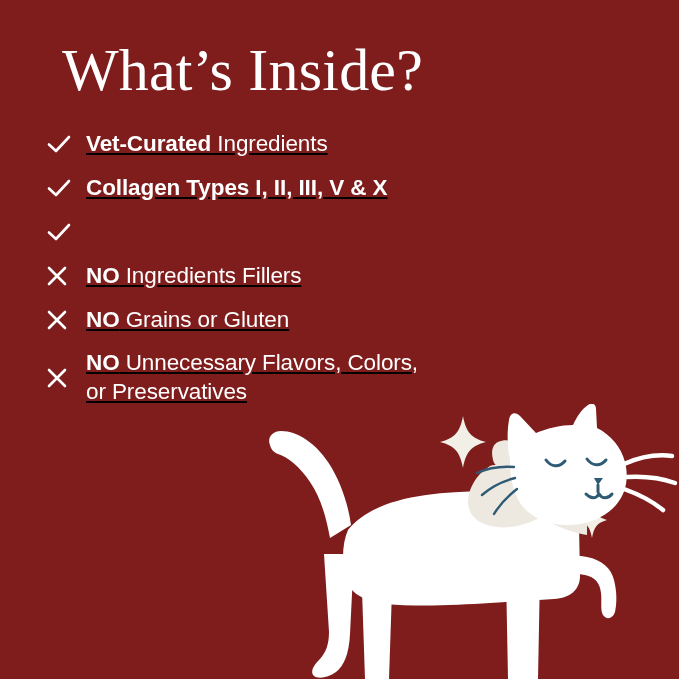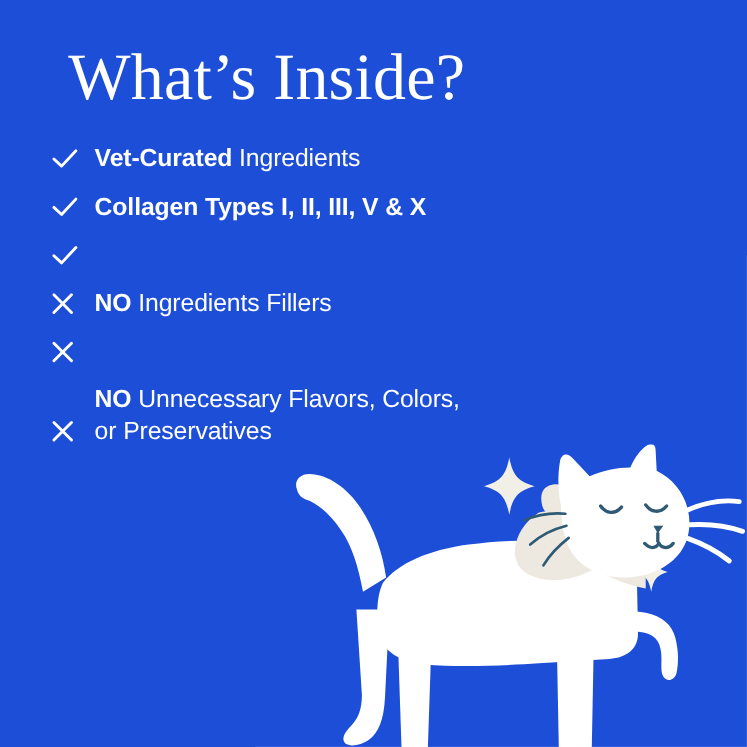--- a/index.html
+++ b/index.html
@@ -8,21 +8,21 @@
   }
   body {
     background: #ffffff;
     font-family: "Liberation Sans", sans-serif;
   }
   .poster {
     position: relative;
     width: 679px;
     height: 679px;
     overflow: hidden;
-    background: #1d4ed8;
+    background: #7f1d1d;
   }
   .poster-title {
     position: absolute;
     left: 62px;
     top: 38px;
     font-family: "Liberation Serif", serif;
     font-size: 60px;
     line-height: 1.08;
     font-weight: 400;
     color: #ffffff;
@@ -30,22 +30,23 @@
     white-space: nowrap;
   }
   .benefit-list {
     position: absolute;
     left: 46px;
     top: 128px;
     width: 560px;
   }
   .benefit-row {
     display: flex;
-    align-items: flex-end;
+    align-items: center;
     margin-bottom: 14px;
+    text-decoration: underline;
   }
   .benefit-row:last-child {
     margin-bottom: 0;
   }
   .benefit-mark {
     flex: 0 0 auto;
     width: 40px;
     height: 29px;
     display: flex;
     align-items: center;
@@ -124,20 +125,21 @@
       </span>
       <span class="benefit-text"><span class="lead">NO</span><span> Ingredients Fillers</span></span>
     </div>
 
     <div class="benefit-row">
       <span class="benefit-mark">
         <svg width="22" height="22" viewBox="0 0 22 22" fill="none">
           <path d="M3 3 L19 19 M19 3 L3 19" stroke="#ffffff" stroke-width="2.6" stroke-linecap="round"></path>
         </svg>
       </span>
+      <span class="benefit-text"><span class="lead">NO</span><span> Grains or Gluten</span></span>
     </div>
 
     <div class="benefit-row">
       <span class="benefit-mark">
         <svg width="22" height="22" viewBox="0 0 22 22" fill="none">
           <path d="M3 3 L19 19 M19 3 L3 19" stroke="#ffffff" stroke-width="2.6" stroke-linecap="round"></path>
         </svg>
       </span>
       <span class="benefit-text"><span class="lead">NO</span><span> Unnecessary Flavors, Colors,</span><br><span>or Preservatives</span></span>
     </div>

